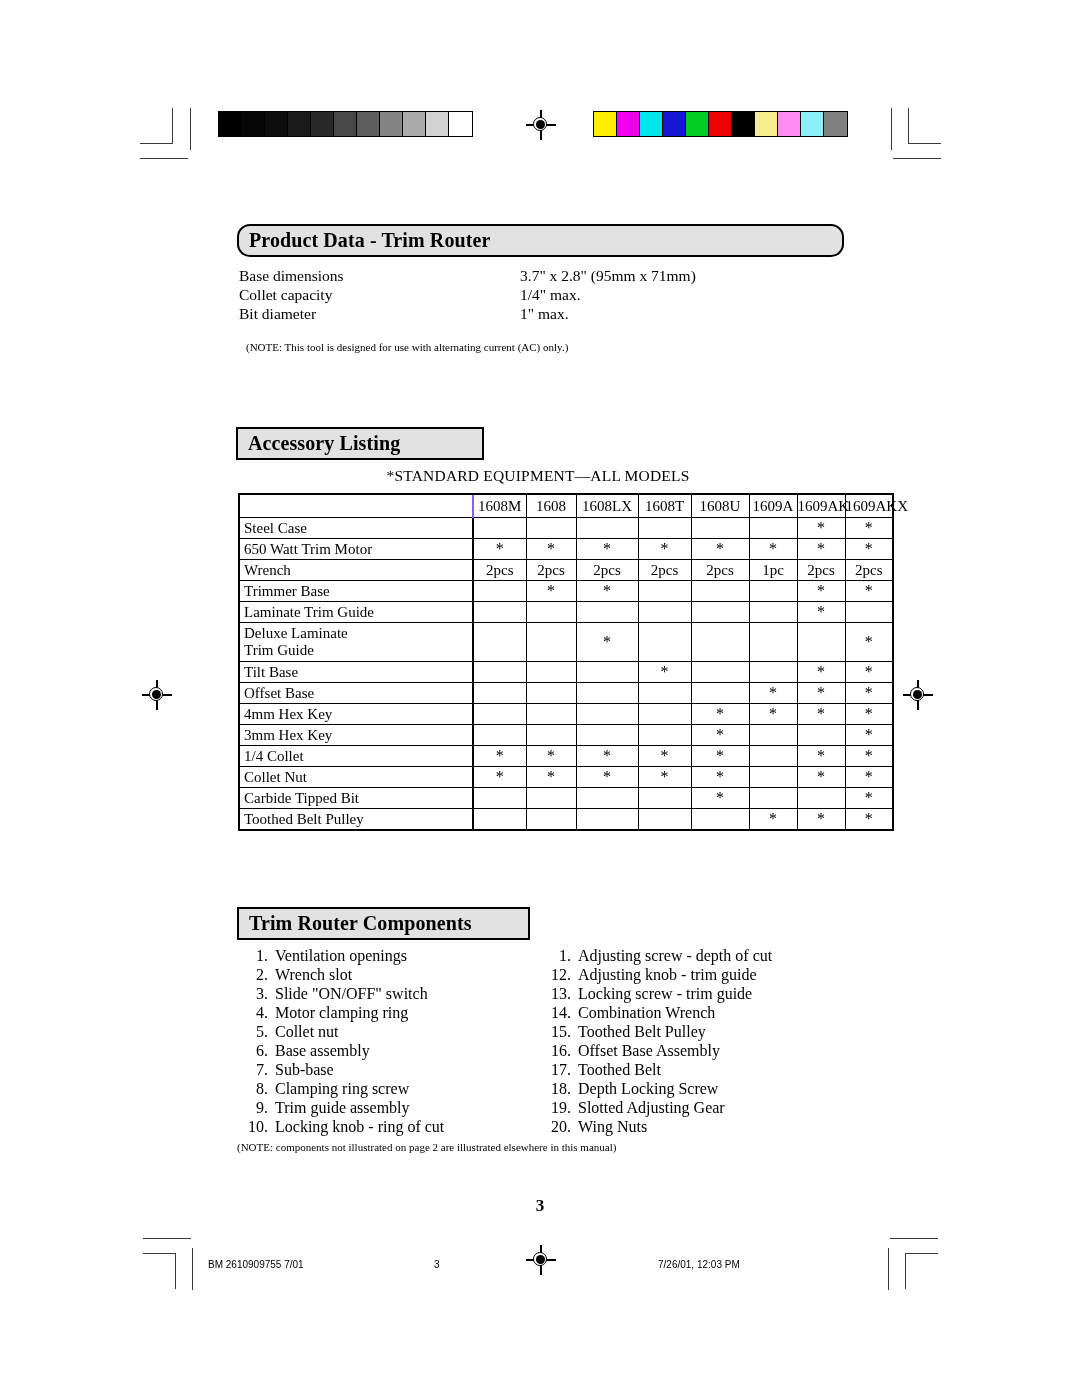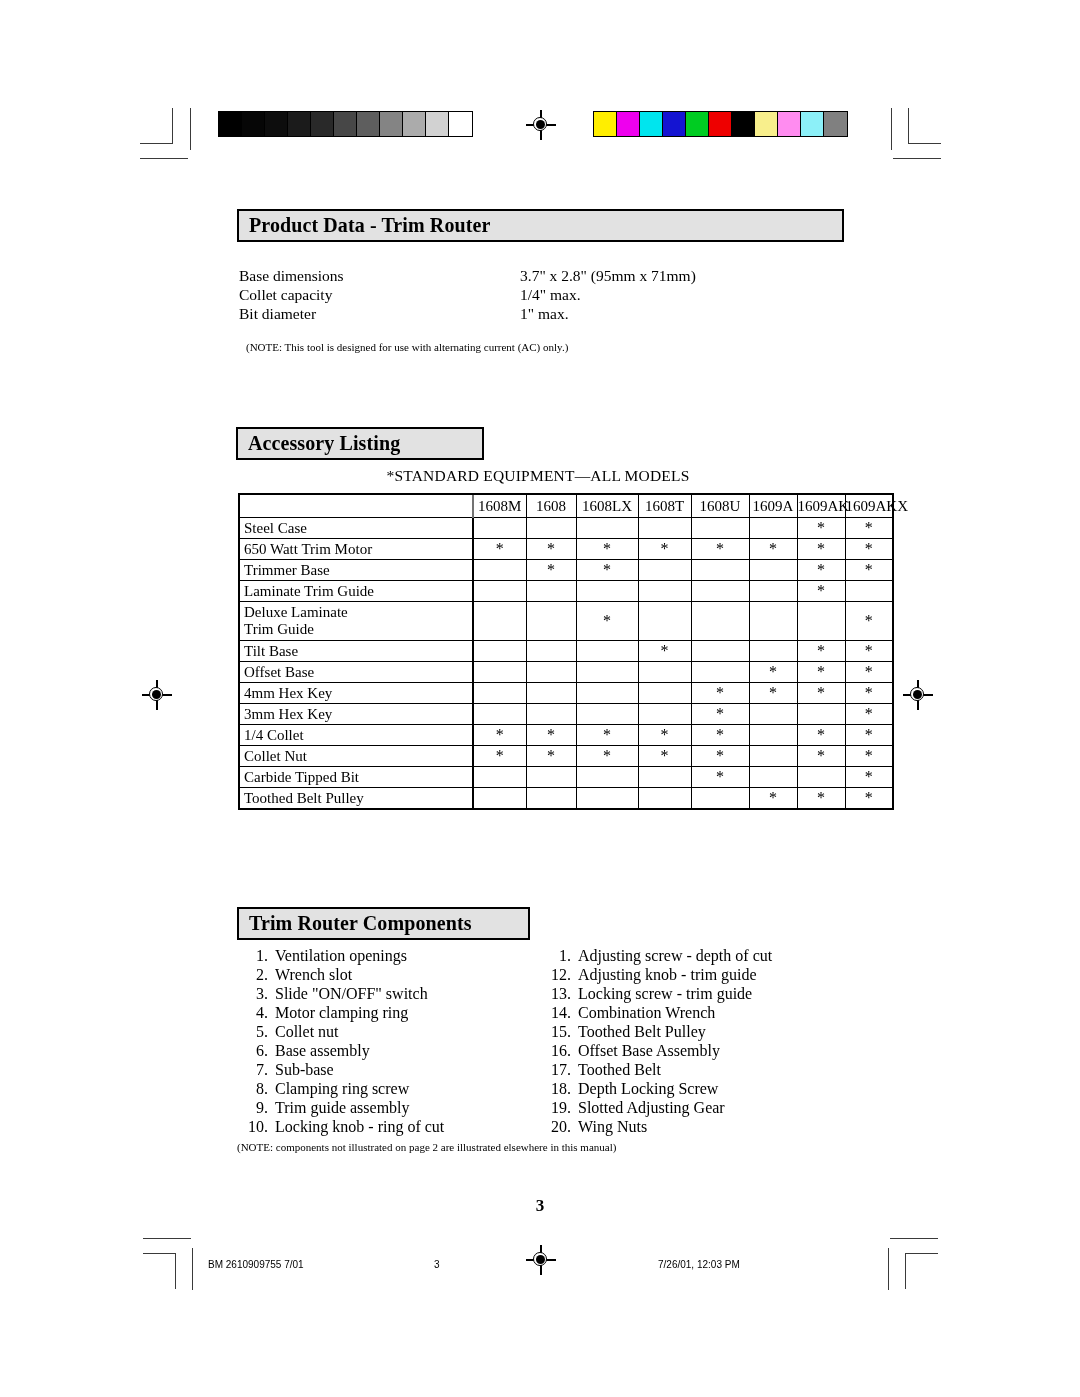--- a/index.html
+++ b/index.html
@@ -117,21 +117,21 @@
     text-align: left;
     padding-left: 4px;
     line-height: 17px;
     margin-top: 16px;
   }
   table.acc .outer-l { border-left: 2px solid #000; }
   table.acc .outer-r { border-right: 2px solid #000; }
   table.acc thead tr th { border-top: 2px solid #000; }
   table.acc tbody tr:last-child td { border-bottom: 2px solid #000; }
   table.acc td.sep { border-left: 2px solid #000; }
-  table.acc th.sep { border-left: 2px solid #737373; }
+  table.acc th.sep { border-left: 2px solid #8b5cf6; }
   .mark { font-size: 16px; line-height: 1; }
 
   .components {
     position: absolute;
     font-size: 16px;
   }
   .comp-col {
     position: absolute;
     top: 0;
   }
@@ -223,21 +223,21 @@
     <div class="rt-ring"></div>
       <div class="rt-dot"></div>
   </div>
   <div class="reg-target" style="left:903px; top:680px;">
     <div class="rt-h"></div>
       <div class="rt-v"></div>
     <div class="rt-ring"></div>
       <div class="rt-dot"></div>
   </div>
 
-  <div class="section-head" style="left:237px; top:209px; width:607px;">
+  <div class="section-head" style="left:237px; top:224px; width:607px;border-radius:13px;">
     <span class="sh-label">Product Data - Trim Router</span>
   </div>
 
   <div class="spec-table" style="left:239px; top:266px;">
     <div class="spec-row">
       <span class="spec-name">Base dimensions</span>
       <span class="spec-value">3.7" x 2.8" (95mm x 71mm)</span>
     </div>
     <div class="spec-row">
       <span class="spec-name">Collet capacity</span>
@@ -299,20 +299,31 @@
           <td class="sep"><span class="mark">*</span></td>
           <td><span class="mark">*</span></td>
           <td><span class="mark">*</span></td>
           <td><span class="mark">*</span></td>
           <td><span class="mark">*</span></td>
           <td><span class="mark">*</span></td>
           <td><span class="mark">*</span></td>
           <td class="outer-r"><span class="mark">*</span></td>
         </tr>
         <tr>
+          <td class="rowlabel outer-l">Wrench</td>
+          <td class="sep">2pcs</td>
+          <td>2pcs</td>
+          <td>2pcs</td>
+          <td>2pcs</td>
+          <td>2pcs</td>
+          <td>1pc</td>
+          <td>2pcs</td>
+          <td class="outer-r">2pcs</td>
+        </tr>
+        <tr>
           <td class="rowlabel outer-l">Trimmer Base</td>
           <td class="sep"></td>
           <td><span class="mark">*</span></td>
           <td><span class="mark">*</span></td>
           <td></td>
           <td></td>
           <td></td>
           <td><span class="mark">*</span></td>
           <td class="outer-r"><span class="mark">*</span></td>
         </tr>

